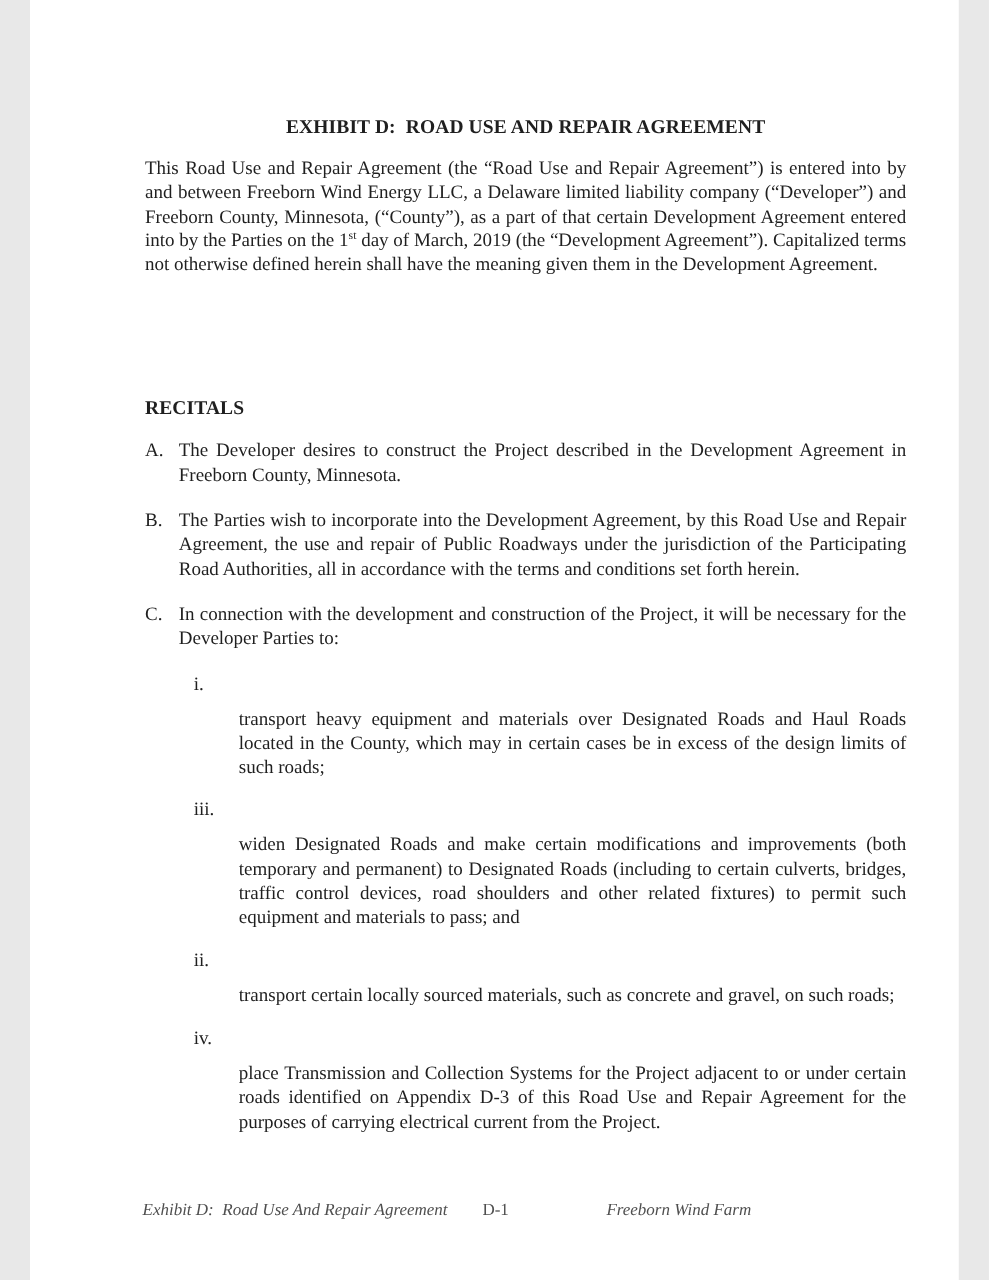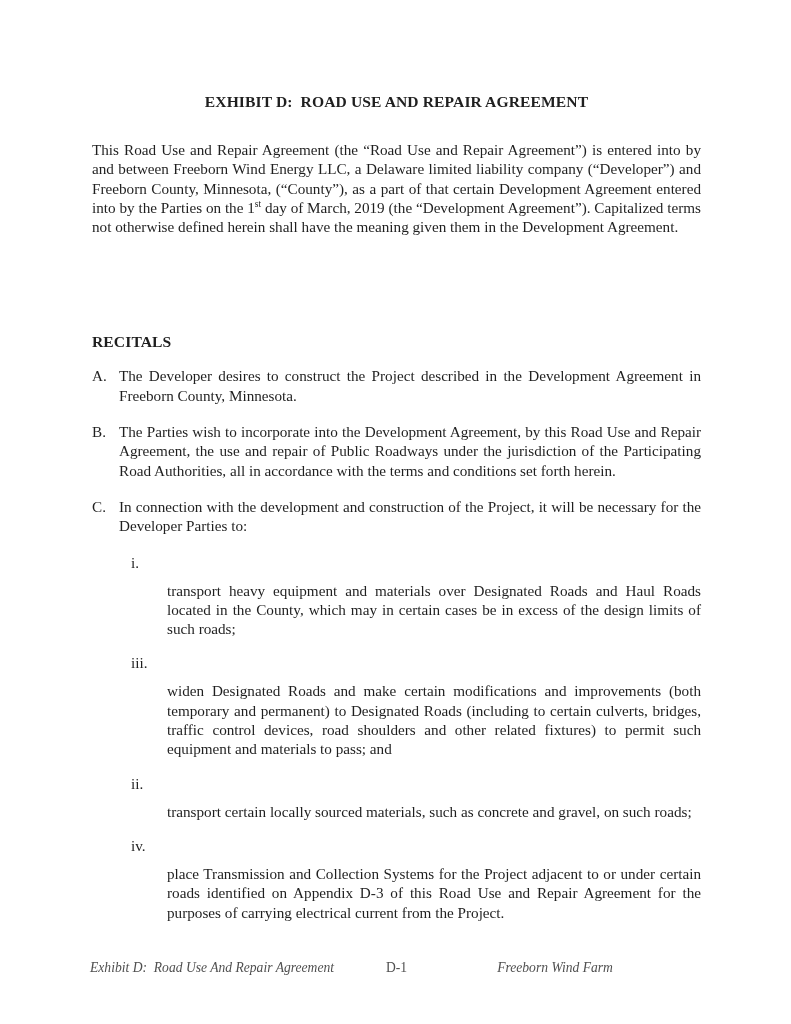--- a/index.html
+++ b/index.html
@@ -9,38 +9,37 @@
   }
   .page {
     position: relative;
     width: 743px;
     height: 1024px;
     background: #ffffff;
     font-family: "Liberation Serif", serif;
     color: #1f1f1f;
     overflow: hidden;
     margin: 0 auto;
-    padding-left: 48px;
   }
   .content {
     position: absolute;
     left: 92px;
     top: 0;
     width: 609px;
   }
   .doc-title {
     margin-top: 92px;
     text-align: center;
     font-weight: bold;
     font-size: 15.6px;
     line-height: 19px;
     letter-spacing: 0.1px;
   }
   .intro {
-    margin-top: 29px;
+    margin-top: 14px;
     font-size: 15.2px;
     line-height: 19.3px;
     text-align: justify;
   }
   .intro sup {
     font-size: 0.62em;
     line-height: 0;
     vertical-align: super;
   }
   .recitals-heading {

